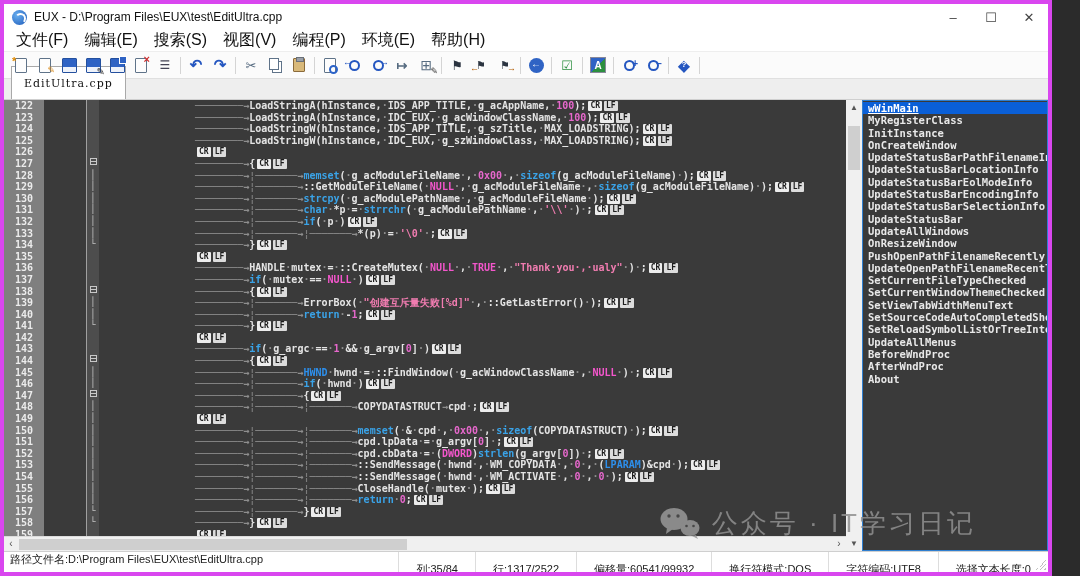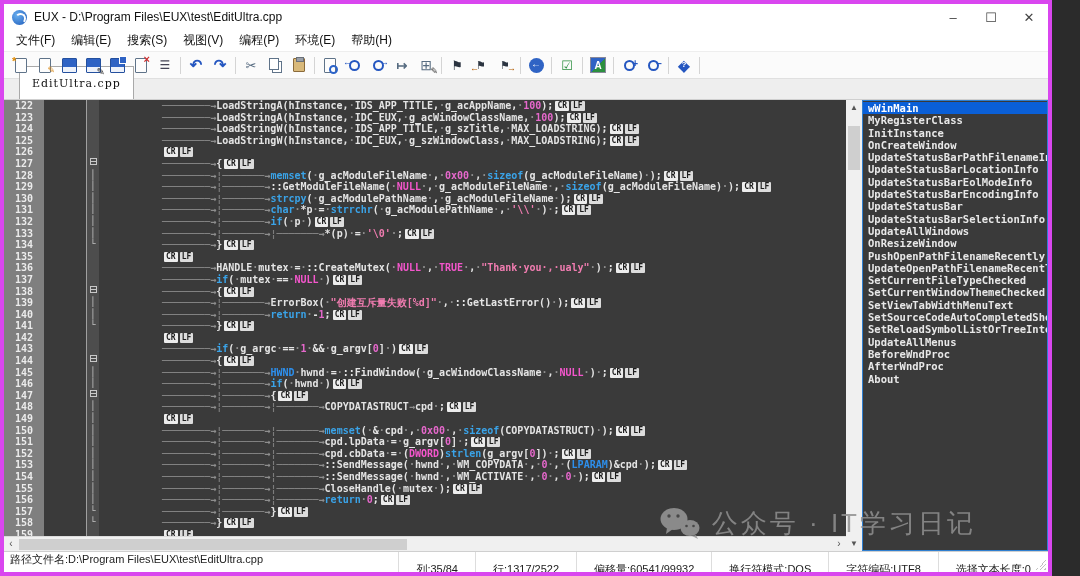--- a/index.html
+++ b/index.html
@@ -9,21 +9,21 @@
   
   .titlebar{height:26px;flex:0 0 26px;display:flex;align-items:center;background:#fff;padding-left:8px;}
   .app-icon{width:15px;height:15px;border-radius:50%;background:radial-gradient(circle at 35% 35%,#6ab0f0,#1a57b8);margin-right:7px;position:relative;flex:0 0 15px;}
   .app-icon::after{content:"";position:absolute;left:3px;top:3px;width:7px;height:7px;border-radius:50%;border:2px solid #fff;border-left-color:transparent;border-bottom-color:transparent;}
   .title{font-size:12px;color:#111;white-space:nowrap;}
   .win-controls{margin-left:auto;display:flex;height:100%;}
   .win-btn{width:38px;height:100%;display:flex;align-items:center;justify-content:center;font-size:13px;color:#444;}
 
   
   .menubar{height:22px;flex:0 0 22px;display:flex;align-items:center;background:#fff;padding-left:4px;border-bottom:1px solid #eee;}
-  .menu-item{padding:0 8px;font-size:12px;color:#111;white-space:nowrap;}
+  .menu-item{padding:0 8px;font-size:16px;color:#111;white-space:nowrap;}
 
   
   .toolbar{height:27px;flex:0 0 27px;display:flex;align-items:center;background:#fbfbfb;border-bottom:1px solid #e0e0e0;padding-left:5px;}
   .tb-sep{width:1px;height:17px;background:#d4d4d4;margin:0 3px;flex:0 0 1px;}
   .tb-btn{width:24px;height:21px;display:flex;align-items:center;justify-content:center;position:relative;flex:0 0 24px;color:#566b80;}
   .i-new-file::before,.i-open-template::before,.i-close-file::before,.i-find::before{content:"";width:10px;height:13px;border:1px solid #5f7389;background:#fdfdfd;border-radius:1px;display:block;}
   .i-new-file::after{content:"*";position:absolute;left:3px;top:0;font-size:11px;font-weight:bold;color:#e08a00;}
   .i-open-template::after{content:"✎";position:absolute;right:2px;bottom:1px;font-size:9px;color:#d98a1a;}
   .i-close-file::after{content:"×";position:absolute;right:3px;top:-2px;font-size:11px;font-weight:bold;color:#d03030;}
   .i-find::after{content:"";position:absolute;right:4px;bottom:2px;width:5px;height:5px;border:2px solid #2b63c9;border-radius:50%;}
@@ -51,31 +51,31 @@
   .i-go-back::after{content:"←";position:absolute;left:0;right:0;top:3px;text-align:center;color:#fff;font-size:10px;font-weight:bold;}
   .i-todo-list::before{content:"☑";font-size:13px;color:#2c8f3f;}
   .i-syntax-highlight::before{content:"A";width:14px;height:14px;display:flex;align-items:center;justify-content:center;font-size:10px;font-weight:bold;color:#fff;background:linear-gradient(135deg,#2f63c4 50%,#2c8f3f 50%);border:1px solid #889;}
   .i-zoom-in::after{content:"+";position:absolute;right:3px;top:3px;font-size:10px;font-weight:bold;color:#2456c0;}
   .i-zoom-out::after{content:"−";position:absolute;right:3px;top:3px;font-size:10px;font-weight:bold;color:#2456c0;}
   .i-about::before{content:"◆";font-size:16px;color:#2456c0;}
   .i-about::after{content:"?";position:absolute;left:0;right:0;top:5px;text-align:center;font-size:8px;font-weight:bold;color:#fff;}
 
   
   .tabbar{height:21px;flex:0 0 21px;background:#eee;display:flex;align-items:flex-end;border-bottom:1px solid #cfcfcf;}
-  .tab{height:20px;margin-left:15px;padding:16px 12px;background:#fff;border:1px solid #a9a9a9;border-bottom:none;display:inline-flex;align-items:center;font:11px "DejaVu Serif",serif;letter-spacing:1px;color:#111;}
+  .tab{height:20px;margin-left:7px;padding:16px 12px;background:#fff;border:1px solid #a9a9a9;border-bottom:none;display:inline-flex;align-items:center;font:11px "DejaVu Serif",serif;letter-spacing:1px;color:#111;}
 
   
   .main{flex:1;display:flex;position:relative;overflow:hidden;background:#3a3a3a;}
   .editor-col{width:842px;flex:0 0 842px;display:flex;flex-direction:column;}
   .code-area{flex:1;overflow:hidden;background:#3a3a3a;font-family:"DejaVu Sans Mono",monospace;font-weight:600;}
   .code-row{display:flex;height:11.6px;line-height:11.6px;font-size:10px;white-space:pre;gap:42px;}
   .ln{flex:0 0 40px;width:40px;text-align:center;background:#7f7f7f;color:#ececec;}
   .fold{flex:0 0 13px;width:13px;background:#4d4d4d;border-left:1px solid #a0a0a0;color:#c2c2c2;text-align:center;font-size:9px;font-family:"DejaVu Sans Mono",monospace;position:relative;}
   .fold-box{display:inline-block;width:7px;height:7px;border:1px solid #c8c8c8;background:linear-gradient(#c8c8c8,#c8c8c8) center/5px 1px no-repeat;vertical-align:1px;}
-  .cl{padding-left:21px;white-space:pre;}
+  .cl{padding-left:21px;white-space:pre;margin-left:33px;}
   .tk-w,.tk-a{color:#8e8e8e;}
   .tk-g{color:#7c7c7c;}
   .tk-p{color:#e4e4e4;}
   .tk-k{color:#3aa3e8;}
   .tk-t{color:#2d8fec;font-weight:800;}
   .tk-n{color:#e668cc;}
   .tk-N{color:#f456cc;font-weight:800;}
   .tk-s{color:#f07cb0;}
   .crlf{background:#ededed;color:#1c1c1c;font-size:8px;font-weight:700;padding:0 2px;margin-left:2px;border-radius:1px;display:inline-block;line-height:10px;vertical-align:1px;}
   .crlf.lf{background:#dcdcdc;}
@@ -86,21 +86,21 @@
   .harrow{position:absolute;top:1px;font-size:10px;color:#555;width:14px;text-align:center;}
   .harrow.left{left:0;} .harrow.right{right:0;}
   .vscroll{width:16px;flex:0 0 16px;background:#f0f0f0;position:relative;}
   .vthumb{position:absolute;top:26px;left:2px;width:12px;height:44px;background:#cfcfcf;}
   .varrow{position:absolute;left:0;width:16px;text-align:center;font-size:8px;color:#555;}
   .varrow.up{top:3px;} .varrow.down{bottom:3px;}
 
   
   .symbols{flex:1;background:#3a3a3a;border:1px solid #2f7fd0;overflow:hidden;padding-top:1px;}
   .sym-item{height:12.3px;line-height:12.3px;font:600 10.5px "DejaVu Sans Mono",monospace;color:#e8e8e8;padding-left:5px;white-space:nowrap;overflow:hidden;}
-  .sym-item.sel{background:#0a5fd7;color:#fff;}
+  .sym-item.sel{background:#0a5fd7;color:#fff;text-decoration:underline;}
 
   
   .watermark{position:absolute;right:72px;bottom:10px;display:flex;align-items:flex-start;gap:10px;opacity:.85;z-index:6;pointer-events:none;}
   .wm-text{font:26px "Liberation Sans",sans-serif;color:#909090;letter-spacing:3px;white-space:nowrap;}
 
   
   .statusbar{height:21px;flex:0 0 21px;background:#fff;border-top:1px solid #cfcfcf;display:flex;align-items:flex-start;font-size:11px;color:#222;position:relative;}
   .sb-path{flex:1;display:flex;align-items:center;padding-left:6px;white-space:nowrap;overflow:hidden;}
   .sb-field{border-left:1px solid #ddd;padding:10px 17px;display:flex;align-items:center;white-space:nowrap;}
   .statusbar::after{content:"";position:absolute;right:2px;bottom:2px;width:10px;height:10px;background:
@@ -229,22 +229,22 @@
     </div>
     <div class="symbols" id="symbols">
         <div class="sym-item sel">wWinMain</div>
         <div class="sym-item">MyRegisterClass</div>
         <div class="sym-item">InitInstance</div>
         <div class="sym-item">OnCreateWindow</div>
         <div class="sym-item">UpdateStatusBarPathFilenameInfo</div>
         <div class="sym-item">UpdateStatusBarLocationInfo</div>
         <div class="sym-item">UpdateStatusBarEolModeInfo</div>
         <div class="sym-item">UpdateStatusBarEncodingInfo</div>
+        <div class="sym-item">UpdateStatusBarSelectionInfo</div>
         <div class="sym-item">UpdateStatusBar</div>
-        <div class="sym-item">UpdateStatusBarSelectionInfo</div>
         <div class="sym-item">UpdateAllWindows</div>
         <div class="sym-item">OnResizeWindow</div>
         <div class="sym-item">PushOpenPathFilenameRecently</div>
         <div class="sym-item">UpdateOpenPathFilenameRecently</div>
         <div class="sym-item">SetCurrentFileTypeChecked</div>
         <div class="sym-item">SetCurrentWindowThemeChecked</div>
         <div class="sym-item">SetViewTabWidthMenuText</div>
         <div class="sym-item">SetSourceCodeAutoCompletedShowAfter</div>
         <div class="sym-item">SetReloadSymbolListOrTreeIntervalMe</div>
         <div class="sym-item">UpdateAllMenus</div>

